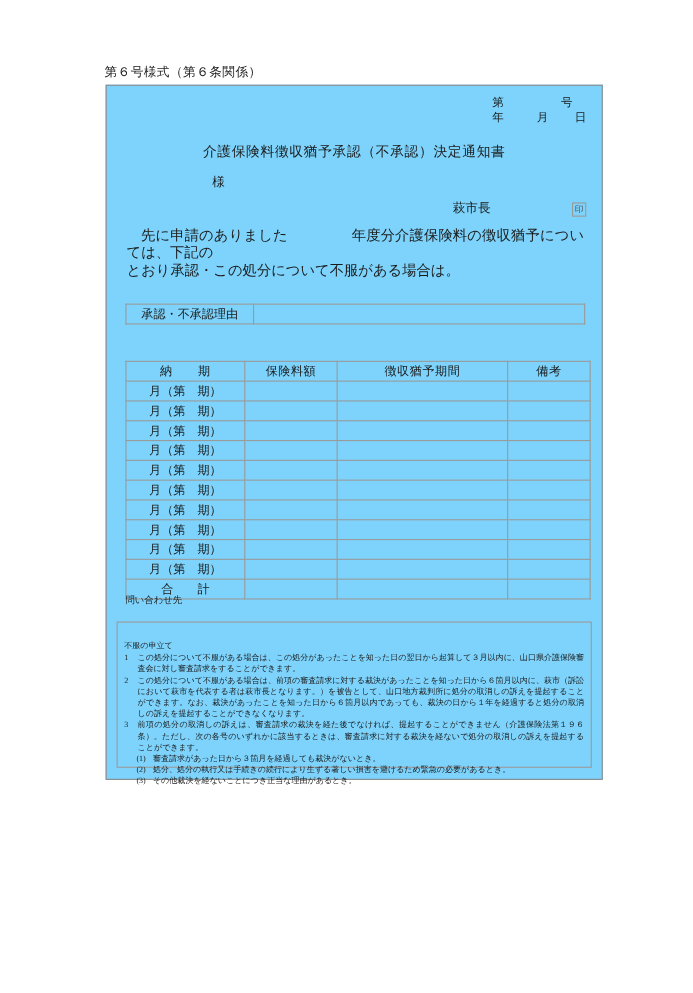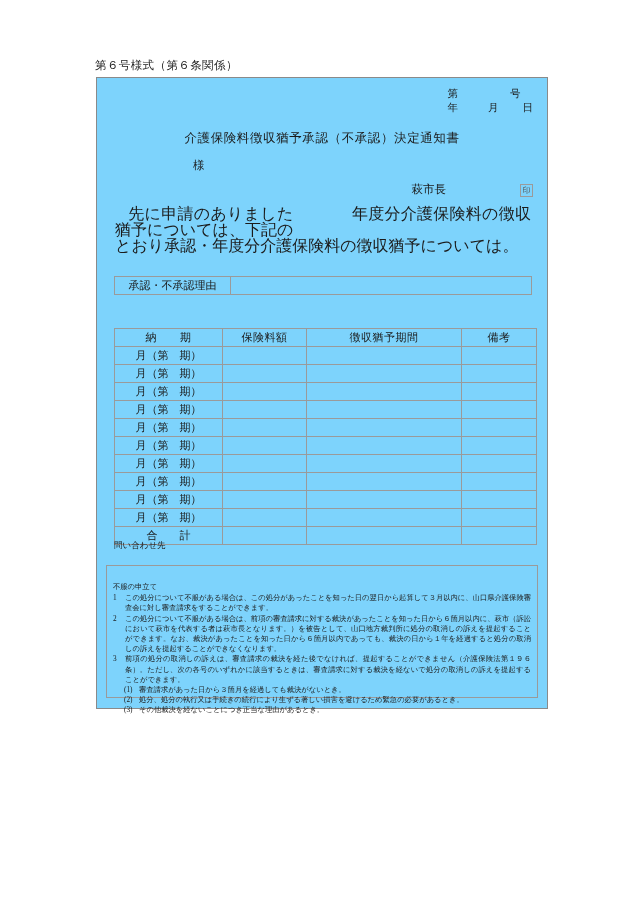--- a/index.html
+++ b/index.html
@@ -91,21 +91,21 @@
     text-align: center;
     vertical-align: middle;
     color: #555;
   }
   
   .body-para {
     position: absolute;
     left: 18px;
     right: 16px;
     top: 128px;
-    font-size: 16px;
+    font-size: 13px;
     line-height: 16px;
     text-align: justify;
   }
   .body-para .indent { display:inline-block; width: 13px; }
   .body-para .blank { display:inline-block; width: 58px; }
 
   
   table.t {
     border-collapse: collapse;
     table-layout: fixed;
@@ -214,21 +214,21 @@
     </div>
 
     <div class="doc-title">介護保険料徴収猶予承認（不承認）決定通知書</div>
 
     <div class="addressee">様</div>
 
     <div class="issuer"><span>萩市長</span><span class="gap"></span><span class="seal">印</span></div>
 
     <div class="body-para">
       <span class="indent"></span><span>先に申請のありました</span><span class="blank"></span><span>年度分介護保険料の徴収猶予については、下記の</span><br>
-      <span>とおり承認・年度分介護保険料の徴収猶予については。</span>
+      <span>とおり承認・この処分について不服がある場合は。</span>
     </div>
 
 
     <table class="t tbl-reason">
       <tbody>
       <tr>
         <td class="lbl">承認・不承認理由</td>
         <td colspan="2"></td>
       </tr>
     </tbody>

